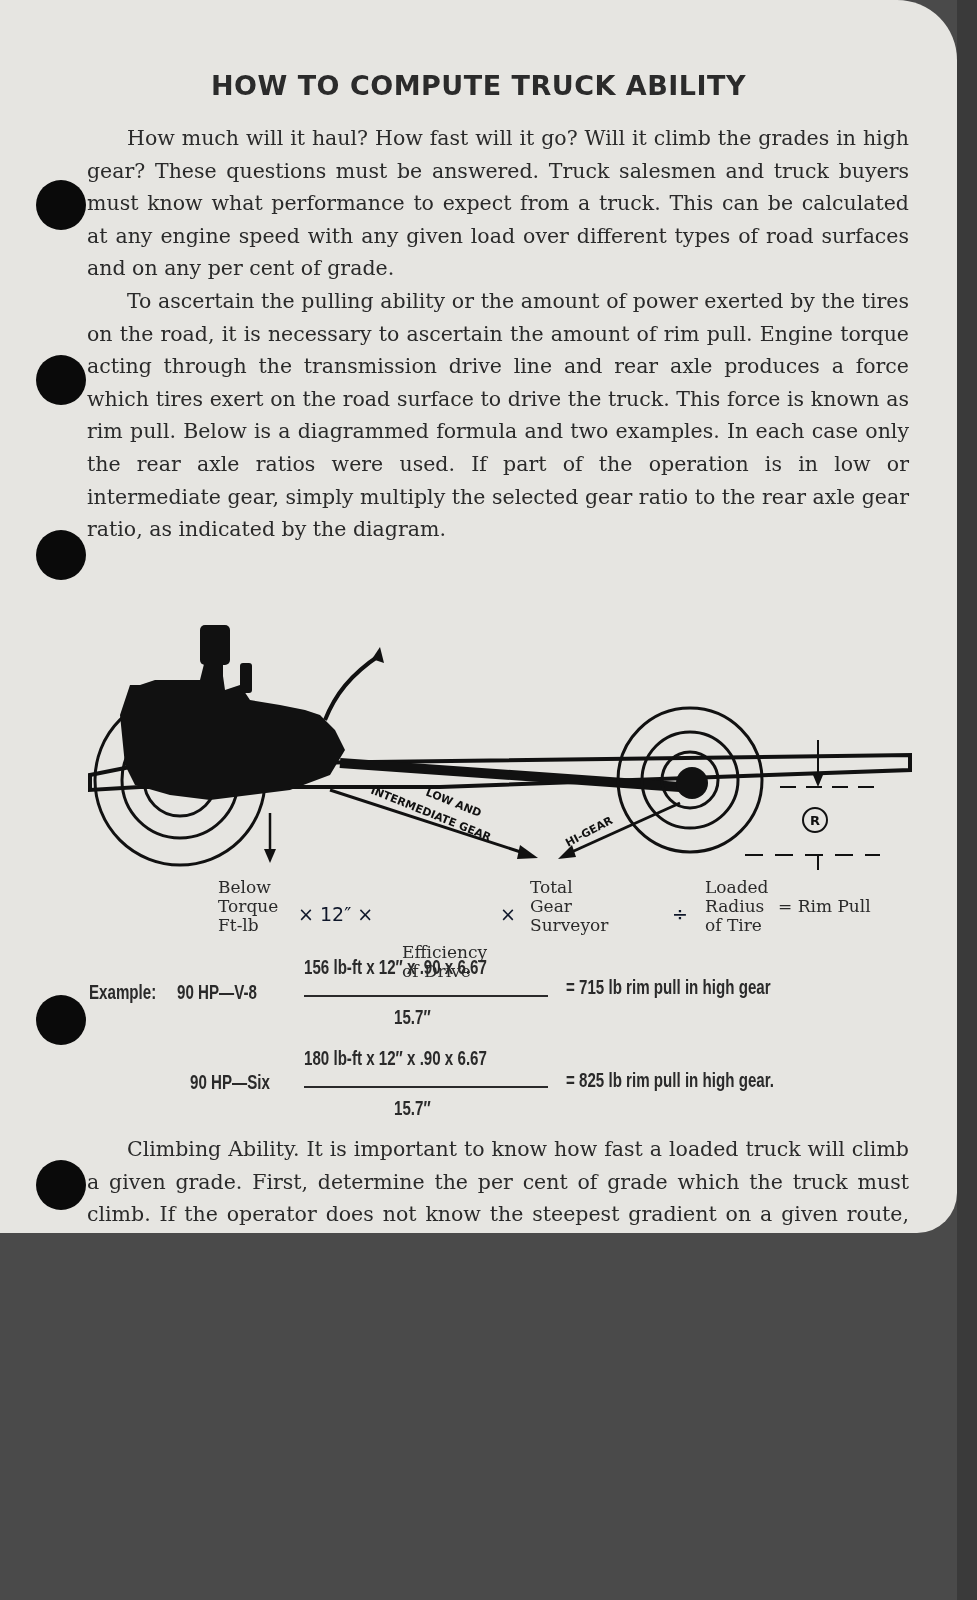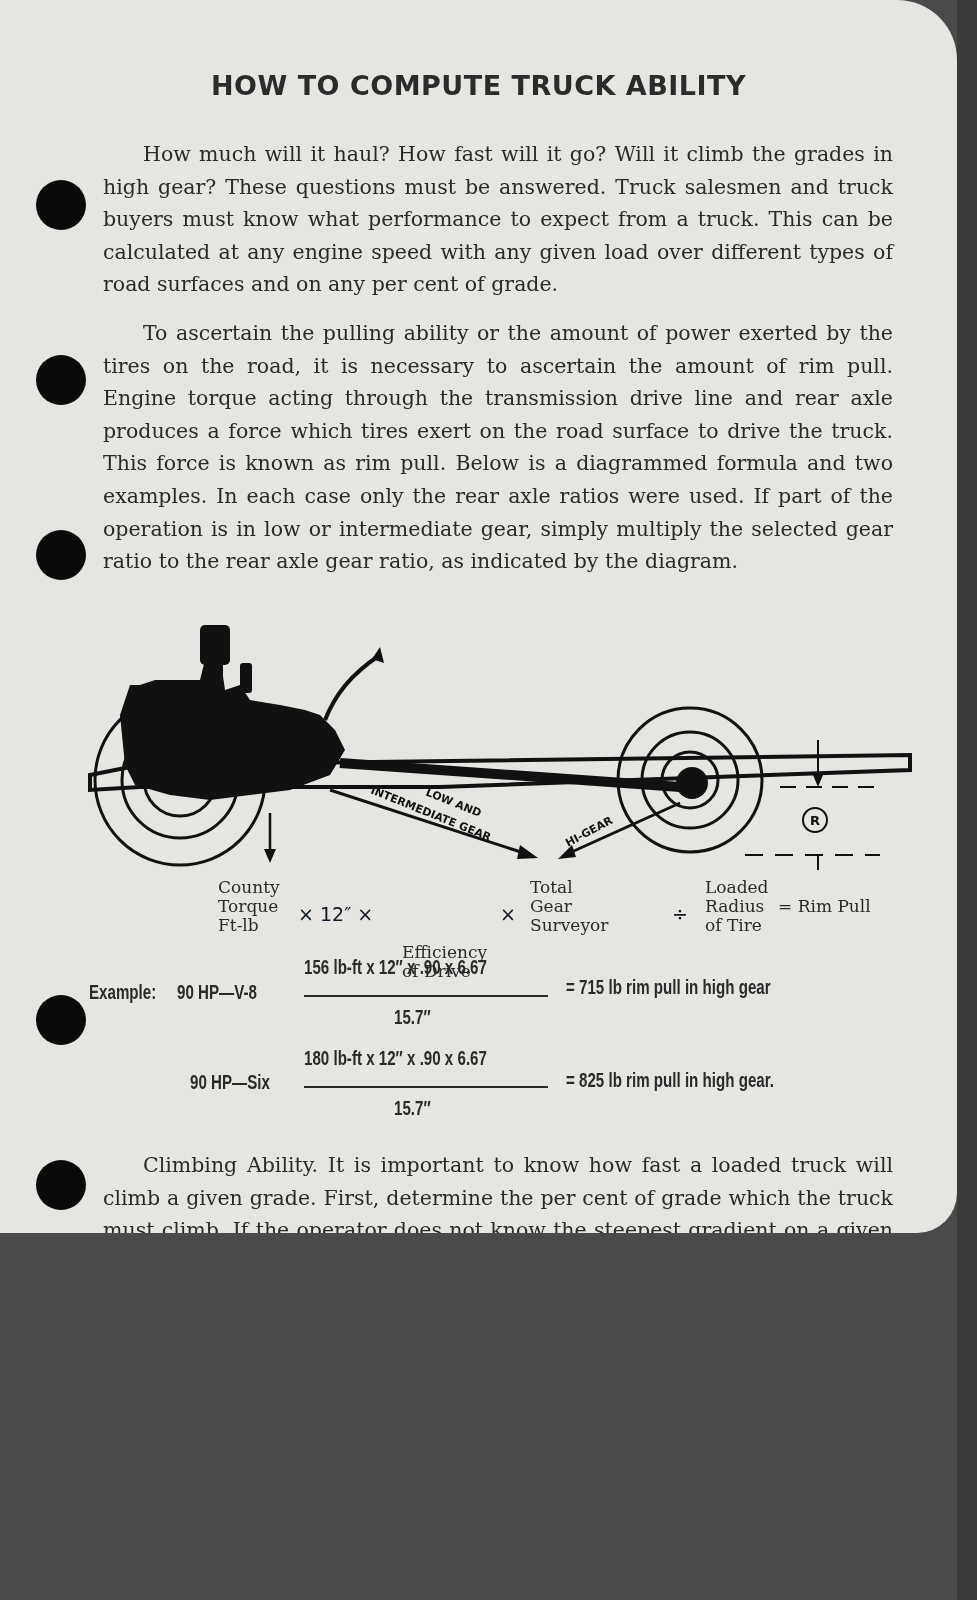--- a/index.html
+++ b/index.html
@@ -1,21 +1,21 @@
 <!DOCTYPE html>
 <html><head>
 <meta charset="utf-8">
 <style>
   html,body{margin:0;padding:0;}
   body{width:977px;height:1600px;background:#4a4a4a;position:relative;overflow:hidden;}
   .page{position:absolute;left:0;top:0;width:957px;height:1233px;background:#e6e5e1;border-top-right-radius:60px;border-bottom-right-radius:40px;overflow:hidden;}
   .edge{position:absolute;right:0;top:0;width:20px;height:1600px;background:#3a3a3a;}
   .title{position:absolute;left:0;width:957px;top:70px;text-align:center;font-family:"DejaVu Sans",sans-serif;font-weight:bold;font-size:27px;color:#2b2b2b;letter-spacing:0.5px;}
   .para{position:absolute;left:87px;width:822px;font-family:"DejaVu Serif",serif;font-size:20.5px;line-height:32.6px;color:#2a2a2a;text-align:justify;}
-  .para p{margin:16px;text-indent:40px;}
+  .para p{margin:0;text-indent:40px;}
   .hole{position:absolute;left:36px;width:50px;height:50px;border-radius:50%;background:#0a0a0a;}
   .diagram{position:absolute;left:80px;top:615px;width:840px;height:255px;}
   .flabel{position:absolute;font-family:"DejaVu Serif",serif;font-size:17px;line-height:19px;color:#2a2a2a;}
   .op{position:absolute;font-family:"DejaVu Sans",sans-serif;font-size:19px;color:#0f172a;}
   .cond{font-family:"Liberation Sans",sans-serif;font-weight:bold;color:#2a2a2a;font-size:21px;transform:scaleX(0.72);transform-origin:left center;white-space:nowrap;position:absolute;}
   .frac-line{position:absolute;height:2px;background:#2a2a2a;}
   .pageno{position:absolute;left:0;width:957px;top:1488px;text-align:center;font-family:"DejaVu Serif",serif;font-size:20px;color:#14532d;}
 </style>
 </head>
 <body>
@@ -77,21 +77,21 @@
       <line x1="700" y1="172" x2="800" y2="172" stroke="#111" stroke-width="2" stroke-dasharray="16 10"></line>
       <circle cx="735" cy="205" r="12" fill="none" stroke="#111" stroke-width="2"></circle>
       <text x="730" y="210" font-family="DejaVu Sans,sans-serif" font-weight="bold" font-size="13" fill="#111">R</text>
       <line x1="665" y1="240" x2="800" y2="240" stroke="#111" stroke-width="2" stroke-dasharray="18 12"></line>
       <line x1="738" y1="240" x2="738" y2="255" stroke="#111" stroke-width="2"></line>
     </svg>
   </div>
 
   <div>
     <div class="flabel" style="left:218px;top:878px">
-      <div>County</div>
+      <div>Below</div>
       <div>Torque</div>
       <div>Ft-lb</div>
     </div>
     <div class="op" style="left:298px;top:903px">× 12″ ×</div>
     <div class="flabel" style="left:402px;top:943px">
       <div>Efficiency</div>
       <div>of Drive</div>
     </div>
     <div class="op" style="left:500px;top:903px">×</div>
     <div class="flabel" style="left:530px;top:878px">

